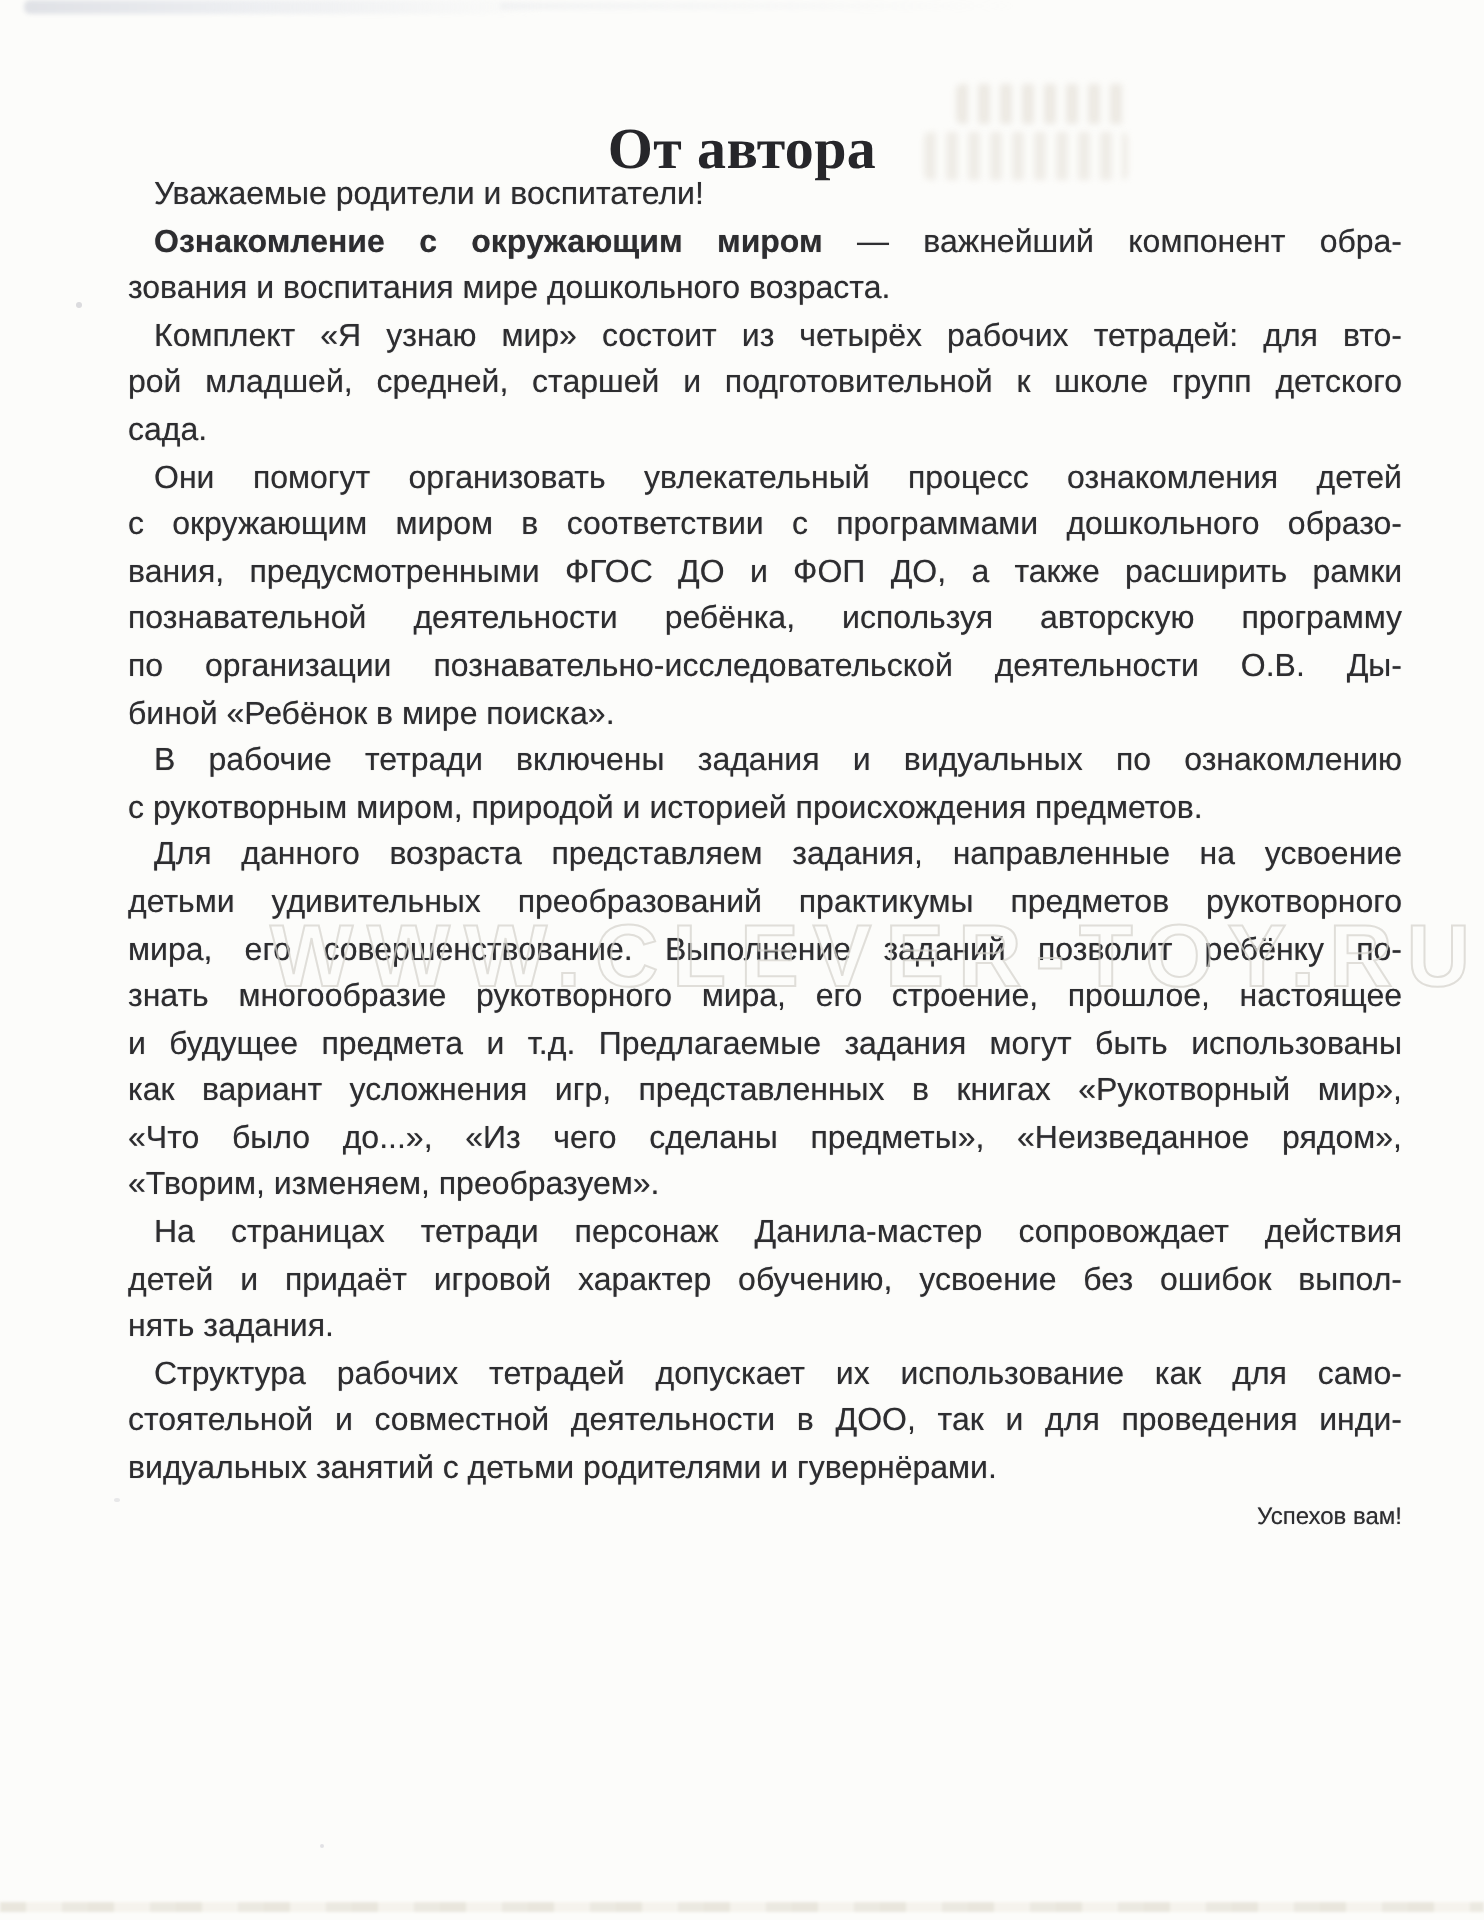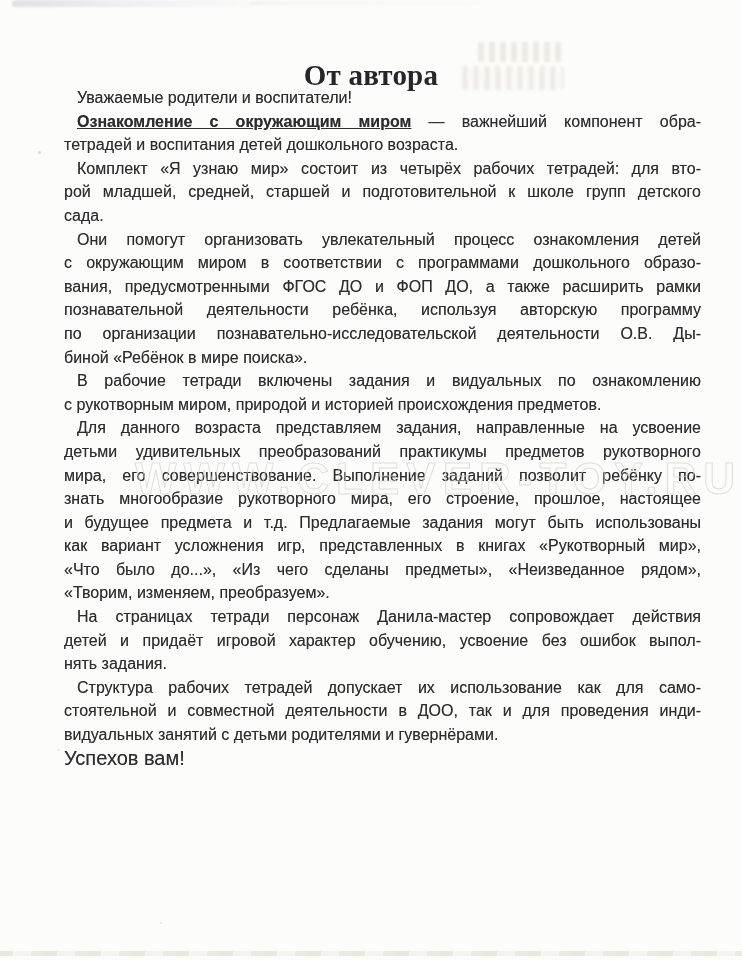--- a/index.html
+++ b/index.html
@@ -24,24 +24,24 @@
     position:absolute;top:86px;left:64px;width:637px;
     font-size:16px;color:var(--text-color);
     text-shadow:0 0 0.4px rgba(45,45,48,0.55);
   }
   .line{
     height:23.6px;line-height:23.6px;white-space:nowrap;
     text-align:justify;text-align-last:justify;
   }
   .line.last{text-align-last:left;}
   .line.first{text-indent:13px;}
-  .line .b{font-weight:bold;text-decoration:underline;}
+  .line .b{font-weight:bold;}
   .closing-line{
-    height:23.6px;line-height:23.6px;
-    font-size:20px;color:var(--text-color);
+    height:23.6px;line-height:23.6px;text-align:right;
+    font-size:12px;color:var(--text-color);
     text-shadow:0 0 0.4px rgba(45,45,48,0.55);
   }
   .watermark{
     position:absolute;top:455px;left:68px;width:674px;
     font-size:44px;line-height:48px;font-weight:bold;
     letter-spacing:7px;white-space:nowrap;
     color:transparent;-webkit-text-stroke:1px var(--watermark-stroke);
     opacity:0.75;pointer-events:none;text-align:right;
   }
   .smudge-top{
@@ -80,21 +80,21 @@
 
   <div class="bleed b1"></div>
   <div class="bleed b2"></div>
 
   <h1 class="page-title">От автора</h1>
 
   <div class="body-text">
 
   <div class="line first last">Уважаемые родители и воспитатели!</div>
       <div class="line first"><span class="b">Ознакомление с окружающим миром</span><span> — важнейший компонент обра-</span></div>
-      <div class="line last">тетрадей и воспитания детей дошкольного возраста.</div>
+      <div class="line last">зования и воспитания мире дошкольного возраста.</div>
       <div class="line first">Комплект «Я узнаю мир» состоит из четырёх рабочих тетрадей: для вто-</div>
       <div class="line">рой младшей, средней, старшей и подготовительной к школе групп детского</div>
       <div class="line last">сада.</div>
       <div class="line first">Они помогут организовать увлекательный процесс ознакомления детей</div>
       <div class="line">с окружающим миром в соответствии с программами дошкольного образо-</div>
       <div class="line">вания, предусмотренными ФГОС ДО и ФОП ДО, а также расширить рамки</div>
       <div class="line">познавательной деятельности ребёнка, используя авторскую программу</div>
       <div class="line">по организации познавательно-исследовательской деятельности О.В. Ды-</div>
       <div class="line last">биной «Ребёнок в мире поиска».</div>
       <div class="line first">В рабочие тетради включены задания и видуальных по ознакомлению</div>

